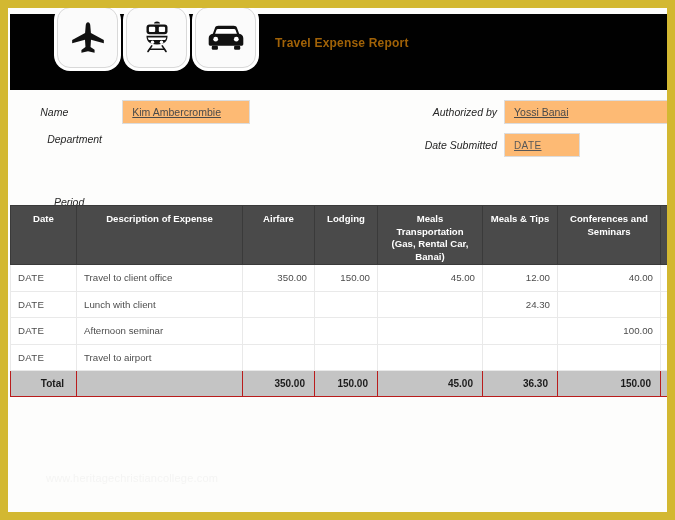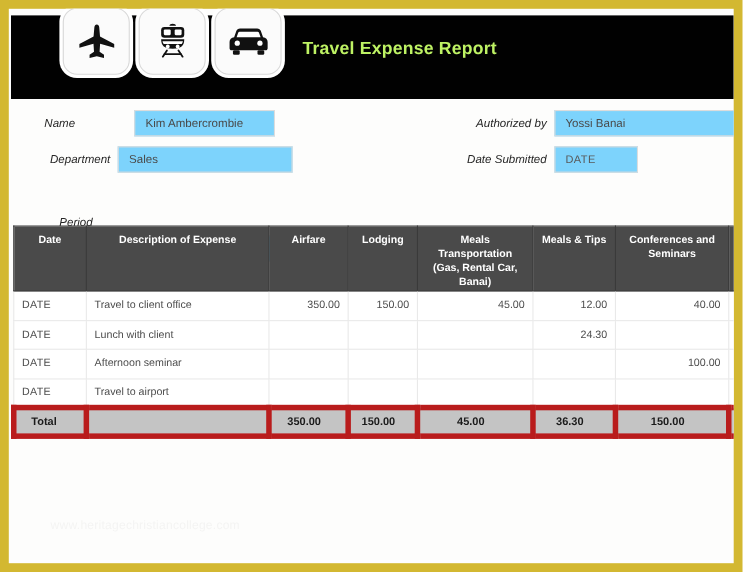--- a/index.html
+++ b/index.html
@@ -48,50 +48,51 @@
     box-shadow: 0 0 0 3px #ffffff;
     display: flex;
     align-items: center;
     justify-content: center;
   }
   .icon-tile svg { display: block; }
   #report-title {
     position: absolute;
     left: 265px;
     top: 22px;
-    color: #bef264;
-    font-size: 16px;
+    color: #a16207;
+    font-size: 12px;
     font-weight: bold;
     letter-spacing: 0.2px;
   }
 
   
   .field-row {
     position: absolute;
     display: flex;
     align-items: center;
   }
   .field-label {
     font-style: italic;
     font-size: 10.5px;
     color: #262626;
     text-align: right;
     padding-right: 7px;
     white-space: nowrap;
   }
   .field-box {
     border: 1px solid #dcdcdc;
-    background: #7dd3fc;
+    background: #fdba74;
     height: 24px;
     display: flex;
     align-items: center;
     padding-left: 9px;
     font-size: 10.5px;
     color: #4a4a4a;
     box-sizing: border-box;
+    text-decoration: underline;
   }
   .period-inner { display: flex; align-items: baseline; }
   .period-inner .kw { font-size: 10.5px; color: #585858; }
   .period-inner .dt { font-size: 10px; color: #585858; margin: 0 11px 0 7px; letter-spacing: 0.4px; }
   .period-inner .dt.last { margin-right: 0; }
 
   #row-name       { left: 0px;   top: 92px;  width: 242px; gap: 47px; }
   #row-name .field-label { width: 78px; }
   #row-name .field-box   { width: 162px; }
 
@@ -148,23 +149,22 @@
   td.c-date { text-align: left; padding-left: 8px; letter-spacing: 0.3px; font-size: 9px; }
   td.c-desc { text-align: left; padding-left: 11px; }
   td.c-num  { text-align: right; padding-right: 9px; }
 
   #expense-table tfoot td {
     height: 26px;
     background: #c4c4c4;
     color: #1b1b1b;
     font-size: 10px;
     font-weight: bold;
-    border: 5px solid #b91c1c;
+    border: 1px solid #b91c1c;
     vertical-align: middle;
-    text-align: center;
   }
   tfoot td.t-label { text-align: right; padding-right: 12px; }
   tfoot td.t-num   { text-align: right; padding-right: 9px; }
 
   .col-date  { width: 66px; }
   .col-desc  { width: 166px; }
   .col-air   { width: 72px; }
   .col-lodg  { width: 63px; }
   .col-grnd  { width: 105px; }
   .col-meal  { width: 75px; }
@@ -232,21 +232,20 @@
     <div id="report-title">Travel Expense Report</div>
   </div>
 
   <div class="field-row" id="row-name">
     <div class="field-label">Name</div>
     <div class="field-box">Kim Ambercrombie</div>
   </div>
 
   <div class="field-row" id="row-department">
     <div class="field-label">Department</div>
-    <div class="field-box">Sales</div>
   </div>
 
   <div class="field-row" id="row-period">
     <div class="field-label">Period</div>
     <div class="field-box">
       <span class="period-inner">
         <span class="kw">From</span>
         <span class="dt">DATE</span>
         <span class="kw">to</span>
         <span class="dt last">DATE</span>

